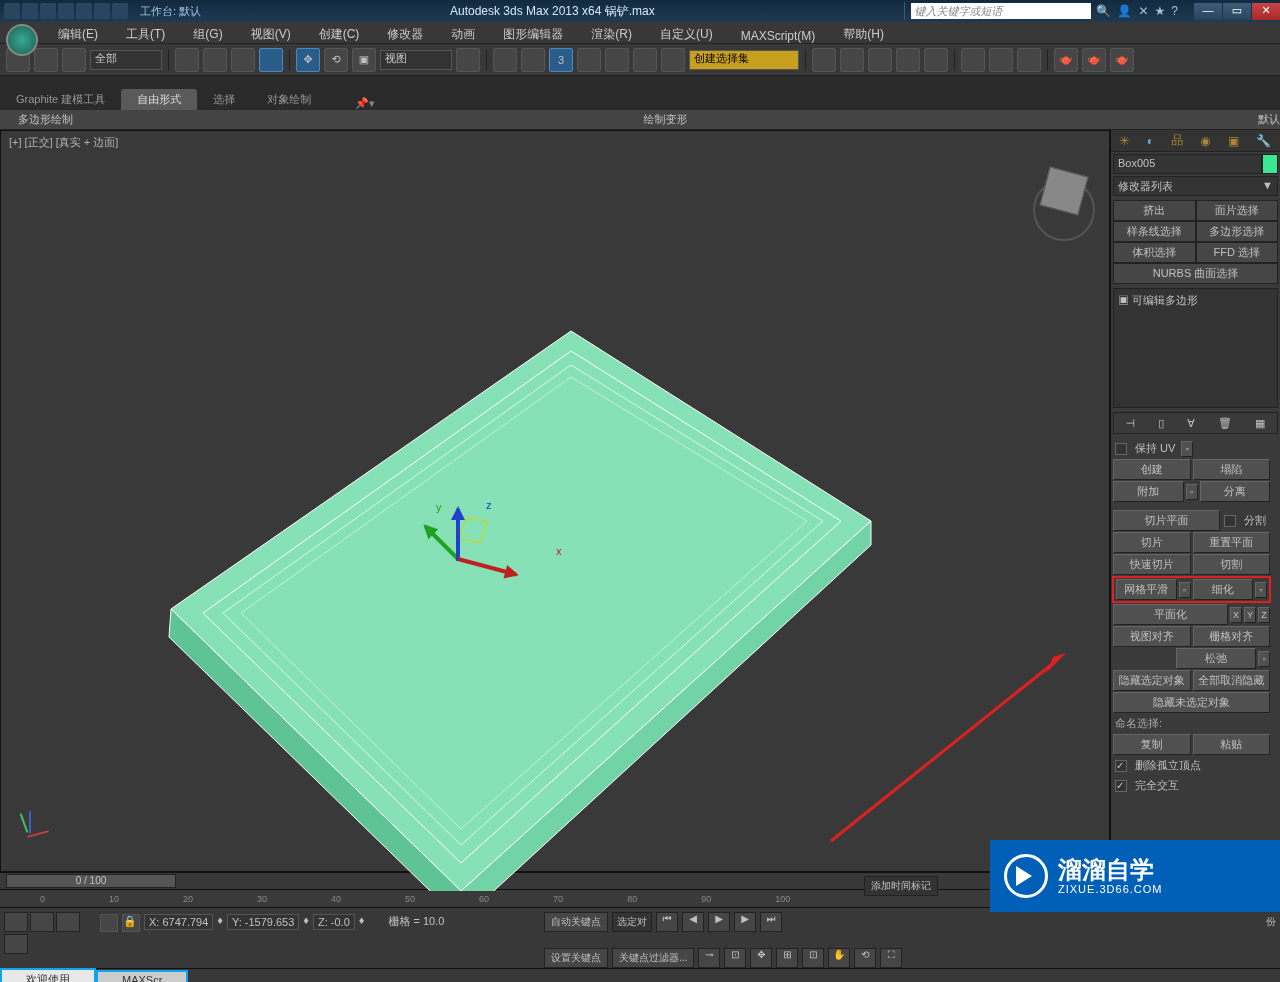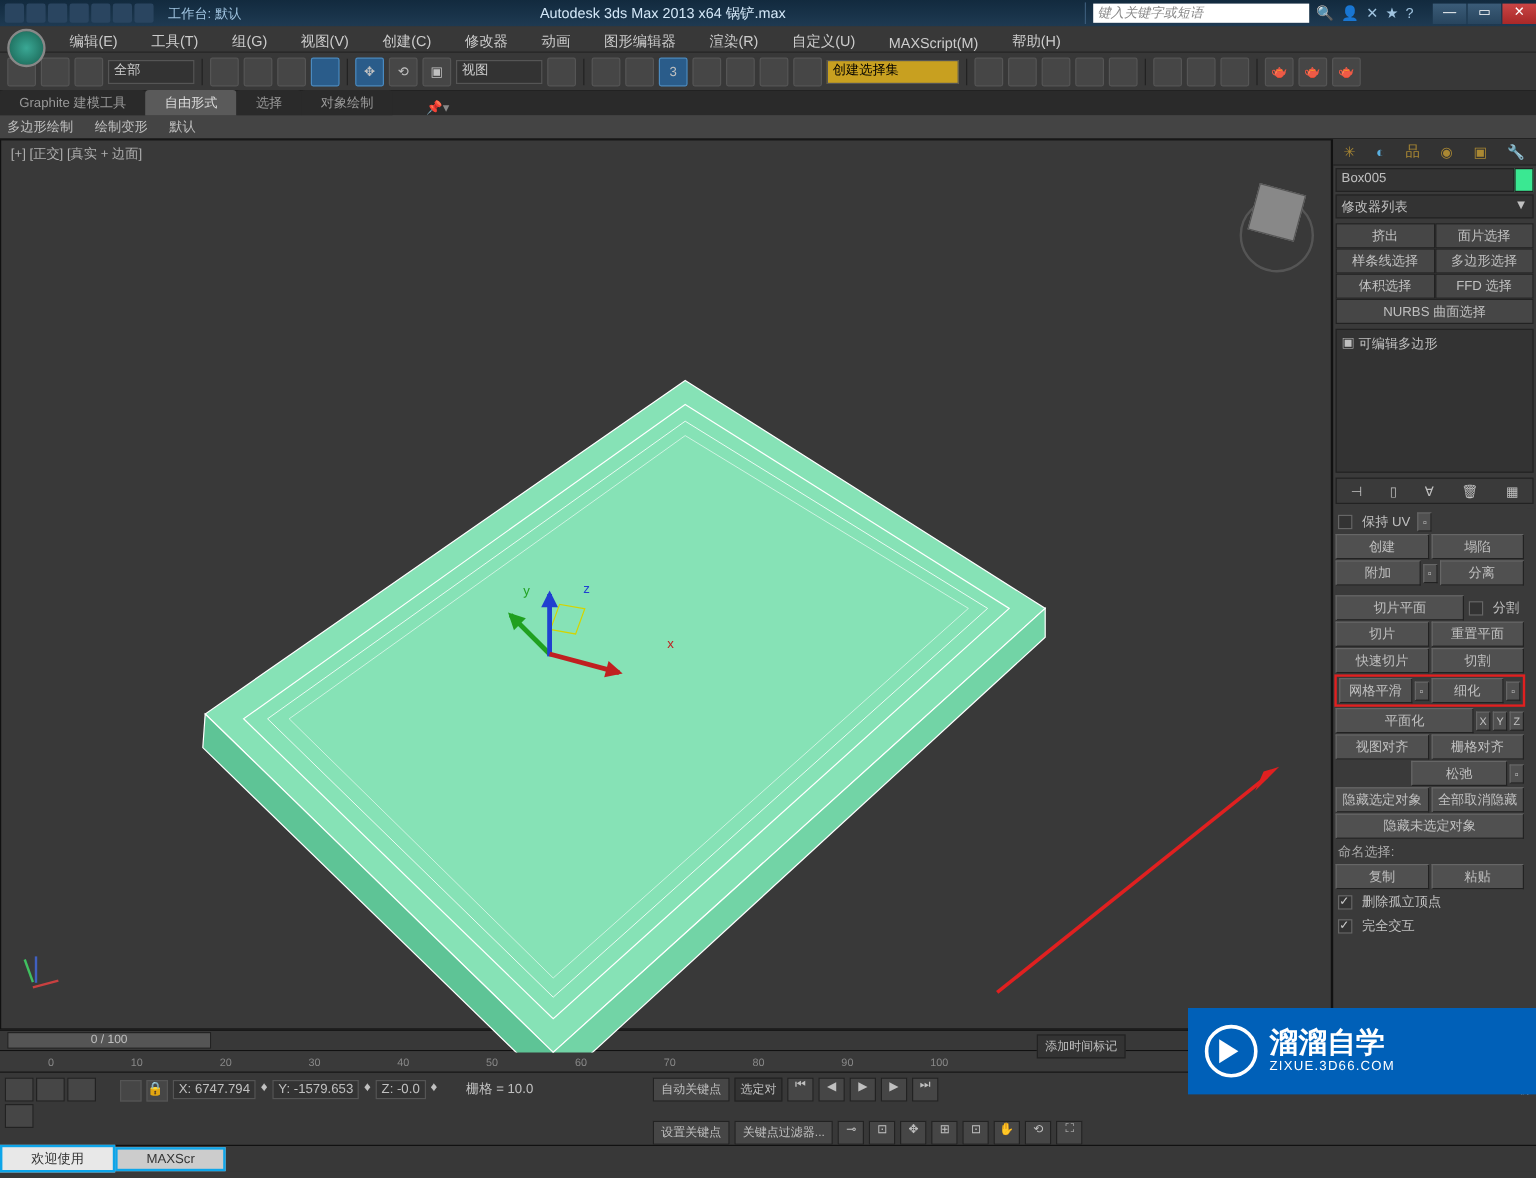--- a/index.html
+++ b/index.html
@@ -24,24 +24,24 @@
 .menubar span { padding: 0 14px; color: #cccccc; font-size: 12px; }
 
 
 .toolbar { height: 32px; background: #383838; display: flex; align-items: center; gap: 4px; padding: 0 6px; border-bottom: 1px solid #222; }
 .toolbar .tool { width: 24px; height: 24px; background: #464646; border: 1px solid #555; border-radius: 2px; display: flex; align-items: center; justify-content: center; }
 .toolbar .tool.active { background: #2a5c8a; border-color: #4a8ac0; }
 .toolbar .divider { width: 1px; height: 22px; background: #222; margin: 0 2px; }
 .toolbar select, .toolbar .dropdown { height: 20px; background: #333; color: #ccc; border: 1px solid #555; font-size: 11px; padding: 0 4px; }
 
 
-.ribbon-tabs { height: 20px; background: #2a2a2a; display: flex; align-items: flex-end; }
+.ribbon-tabs { height: 34px; background: #2a2a2a; display: flex; align-items: flex-end; }
 .ribbon-tabs .tab { padding: 3px 16px; color: #999; font-size: 11px; background: #2a2a2a; border-top-left-radius: 3px; border-top-right-radius: 3px; }
 .ribbon-tabs .tab.active { background: #5a5a5a; color: #ddd; }
-.sub-tabs { height: 20px; background: #444; display: flex; align-items: center; padding-left: 6px; gap: 18px; border-bottom: 1px solid #222; font-size: 11px; }
+.sub-tabs { height: 20px; background: #444; display: flex; align-items: center; padding-left: 18px; gap: 18px; border-bottom: 1px solid #222; font-size: 11px; justify-content: space-between; }
 
 
 .main { display: flex; height: 742px; }
 .viewport { flex: 1; background: #393939; position: relative; border: 1px solid #111; }
 .viewport-label { position: absolute; top: 4px; left: 8px; color: #b0b0b0; font-size: 11px; }
 .viewcube { position: absolute; top: 30px; right: 10px; width: 70px; height: 70px; }
 .viewcube .cube { width: 40px; height: 40px; background: #888; margin: 10px auto; transform: rotate(15deg); border: 1px solid #555; }
 .viewcube .ring { position: absolute; width: 62px; height: 62px; border: 2px solid #555; border-radius: 50%; left: 4px; top: 18px; }
 .axis-gizmo { position: absolute; bottom: 30px; left: 16px; width: 36px; height: 36px; }
 .axis-gizmo .x { position: absolute; width: 22px; height: 2px; background: #c94040; bottom: 6px; left: 10px; transform: rotate(-15deg); }

